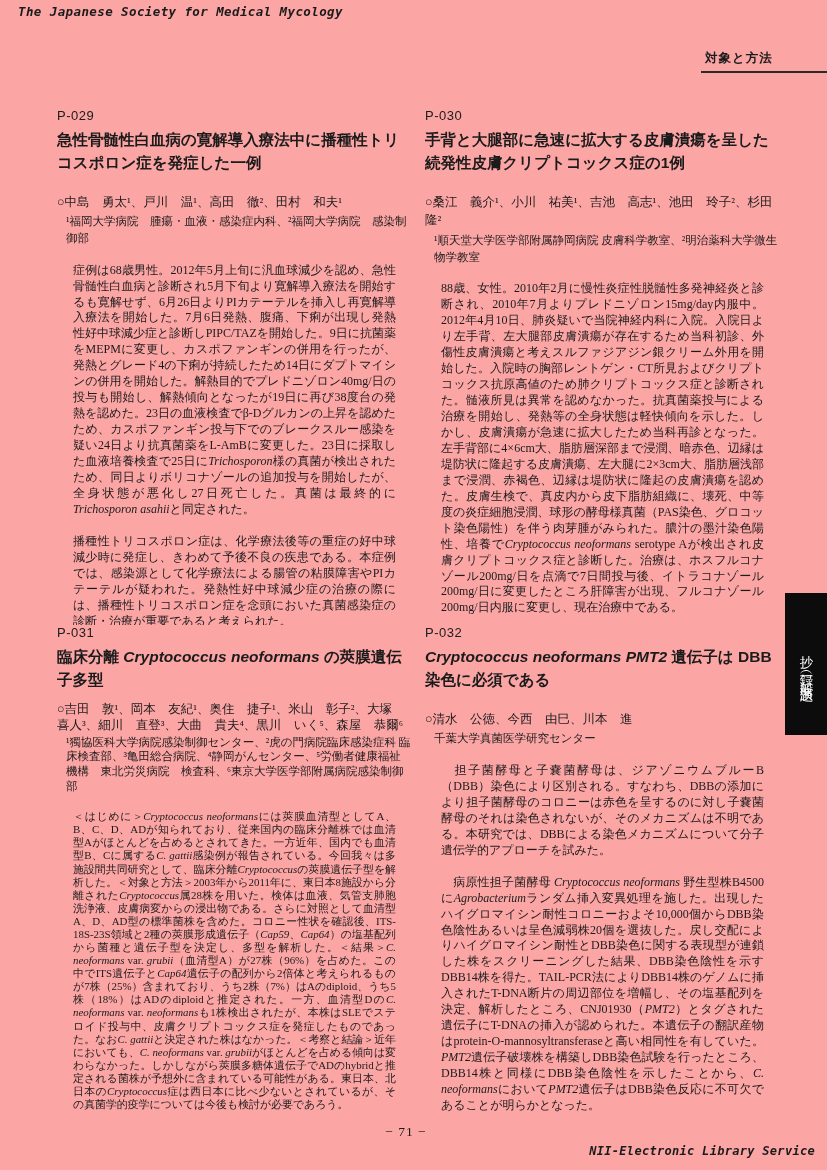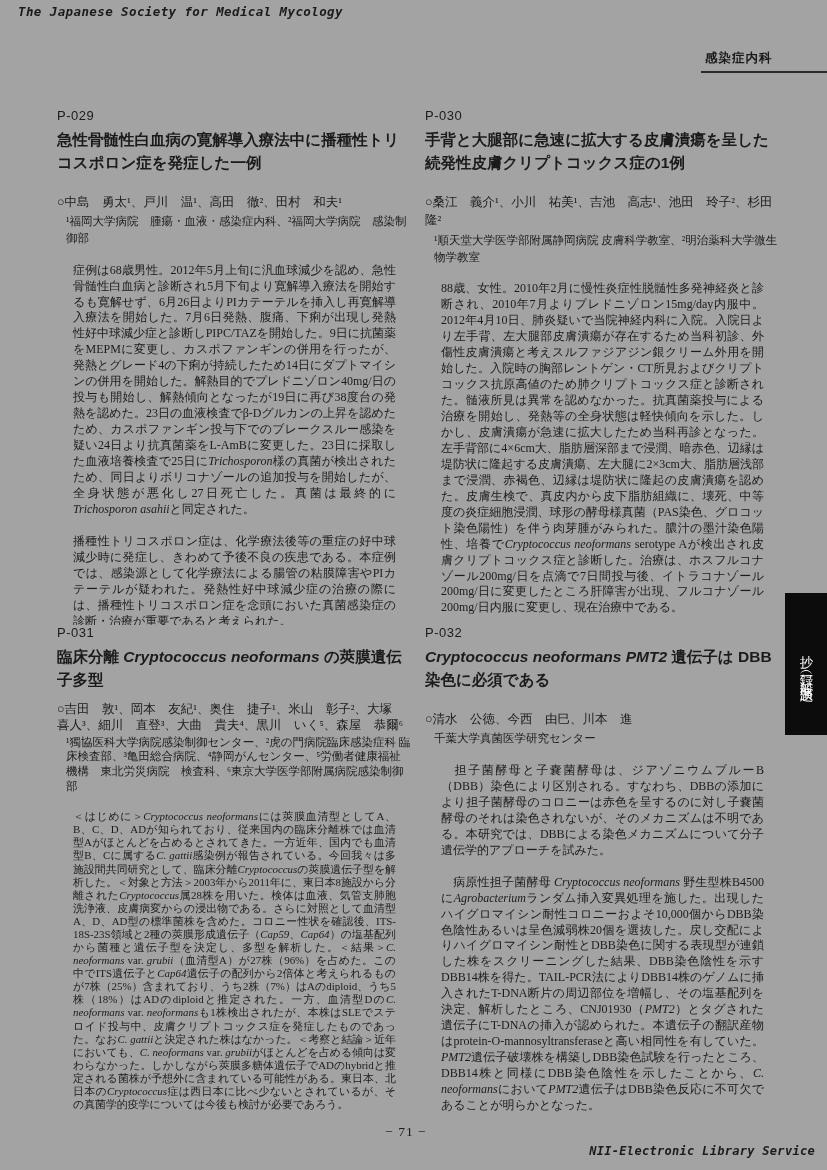--- a/index.html
+++ b/index.html
@@ -1,16 +1,16 @@
 <!DOCTYPE html>
 <html><head>
 <meta charset="utf-8">
 <style>
   html,body{margin:0;padding:0;background:#e8e8e6;}
-  .page{position:relative;width:827px;height:1170px;background:#a3a3a3;margin:0 auto;
+  .page{position:relative;width:827px;height:1170px;background:#fca5a5;margin:0 auto;
         overflow:hidden;color:#1b1b1b;}
   .hdr-journal{position:absolute;left:18px;top:4px;
         font-family:"DejaVu Sans Mono",monospace;font-weight:bold;font-style:italic;
         font-size:12.5px;letter-spacing:.4px;}
   .section-tab{position:absolute;right:0;top:50px;width:122px;
         font-family:"Liberation Sans",sans-serif;font-size:12.5px;font-weight:600;
         letter-spacing:1px;padding:0 0 4px 4px;border-bottom:2px solid #2a2a2a;}
   .content{position:absolute;left:57px;top:108px;width:723px;
         display:grid;grid-template-columns:355px 355px;column-gap:13px;
         grid-template-rows:517px auto;}
@@ -38,21 +38,21 @@
         font-family:"DejaVu Sans Mono",monospace;font-weight:bold;font-style:italic;
         font-size:12px;letter-spacing:.3px;}
 </style>
 </head>
 <body>
 
 <div class="page">
 
   <div class="hdr-journal">The Japanese Society for Medical Mycology</div>
 
-  <div class="section-tab">感染症内科</div>
+  <div class="section-tab">対象と方法</div>
 
   <div class="content">
 
     <div class="abs">
       <div class="abs-id">P-029</div>
       <div class="abs-title"><span>急性骨髄性白血病の寛解導入療法中に播種性トリコスポロン症を発症した一例</span></div>
       <div class="abs-authors">○中島　勇太¹、戸川　温¹、高田　徹²、田村　和夫¹</div>
       <div class="abs-affil">¹福岡大学病院　腫瘍・血液・感染症内科、²福岡大学病院　感染制御部</div>
       <div class="abs-body">
           <p><span>症例は68歳男性。2012年5月上旬に汎血球減少を認め、急性骨髄性白血病と診断され5月下旬より寛解導入療法を開始するも寛解せず、6月26日よりPIカテーテルを挿入し再寛解導入療法を開始した。7月6日発熱、腹痛、下痢が出現し発熱性好中球減少症と診断しPIPC/TAZを開始した。9日に抗菌薬をMEPMに変更し、カスポファンギンの併用を行ったが、発熱とグレード4の下痢が持続したため14日にダプトマイシンの併用を開始した。解熱目的でプレドニゾロン40mg/日の投与も開始し、解熱傾向となったが19日に再び38度台の発熱を認めた。23日の血液検査でβ-Dグルカンの上昇を認めたため、カスポファンギン投与下でのブレークスルー感染を疑い24日より抗真菌薬をL-AmBに変更した。23日に採取した血液培養検査で25日に</span><span class="it">Trichosporon</span><span>様の真菌が検出されたため、同日よりボリコナゾールの追加投与を開始したが、全身状態が悪化し27日死亡した。真菌は最終的に</span><span class="it">Trichosporon asahii</span><span>と同定された。</span></p>

